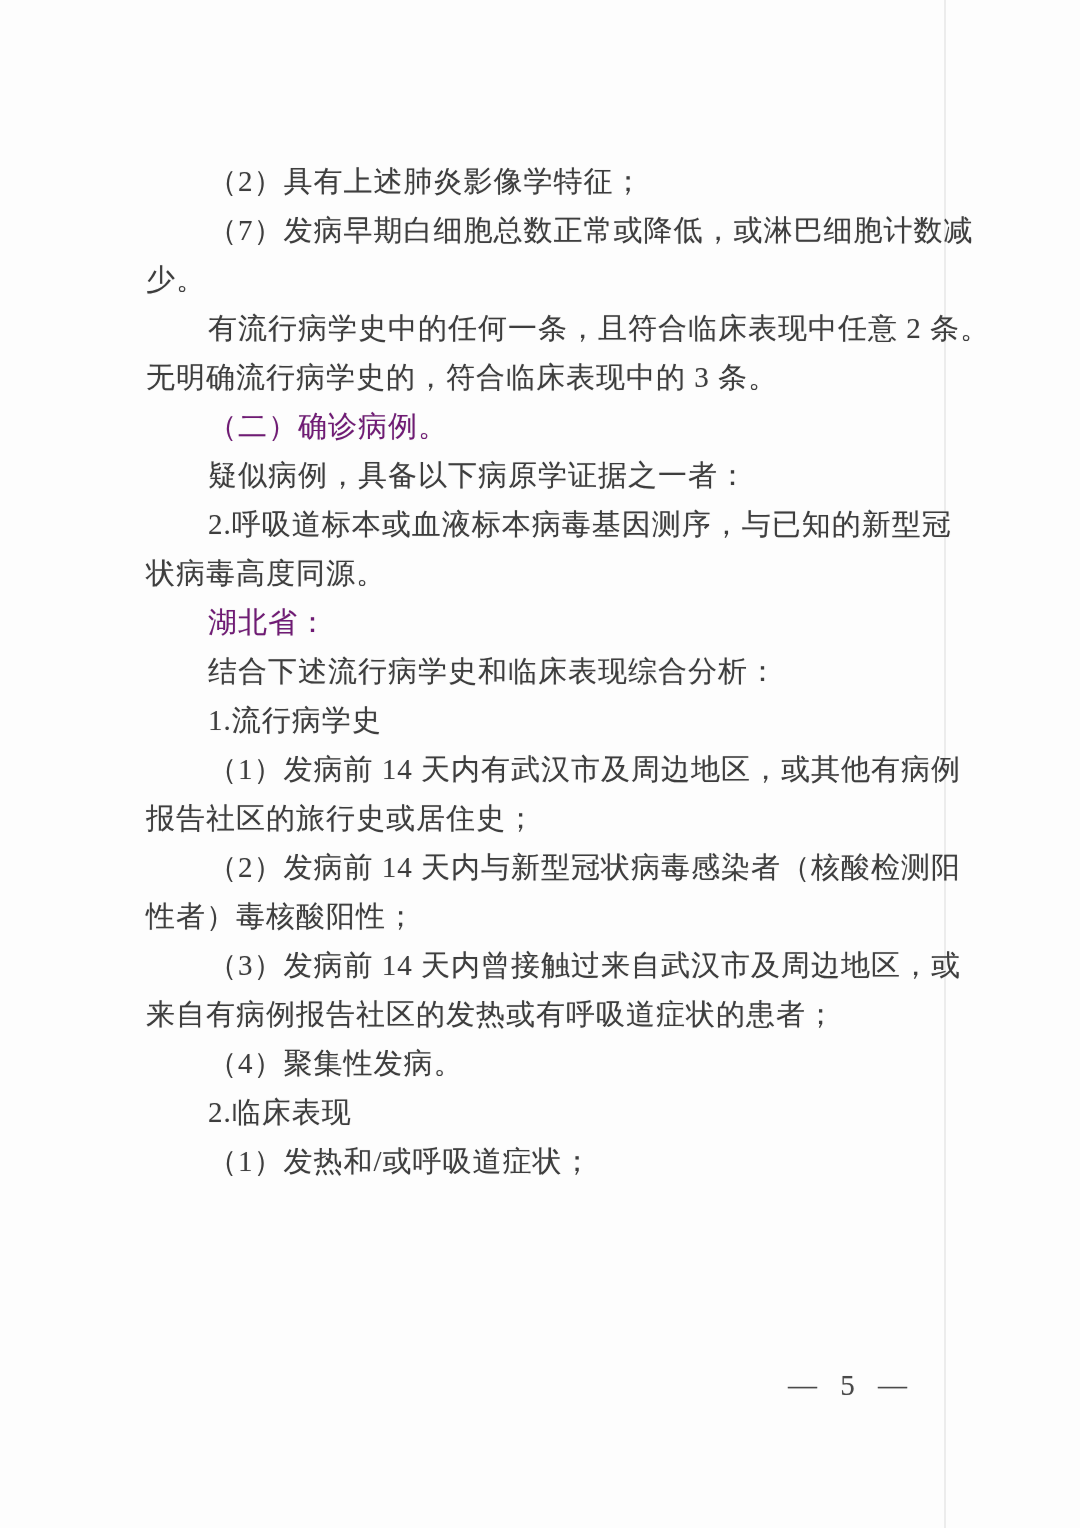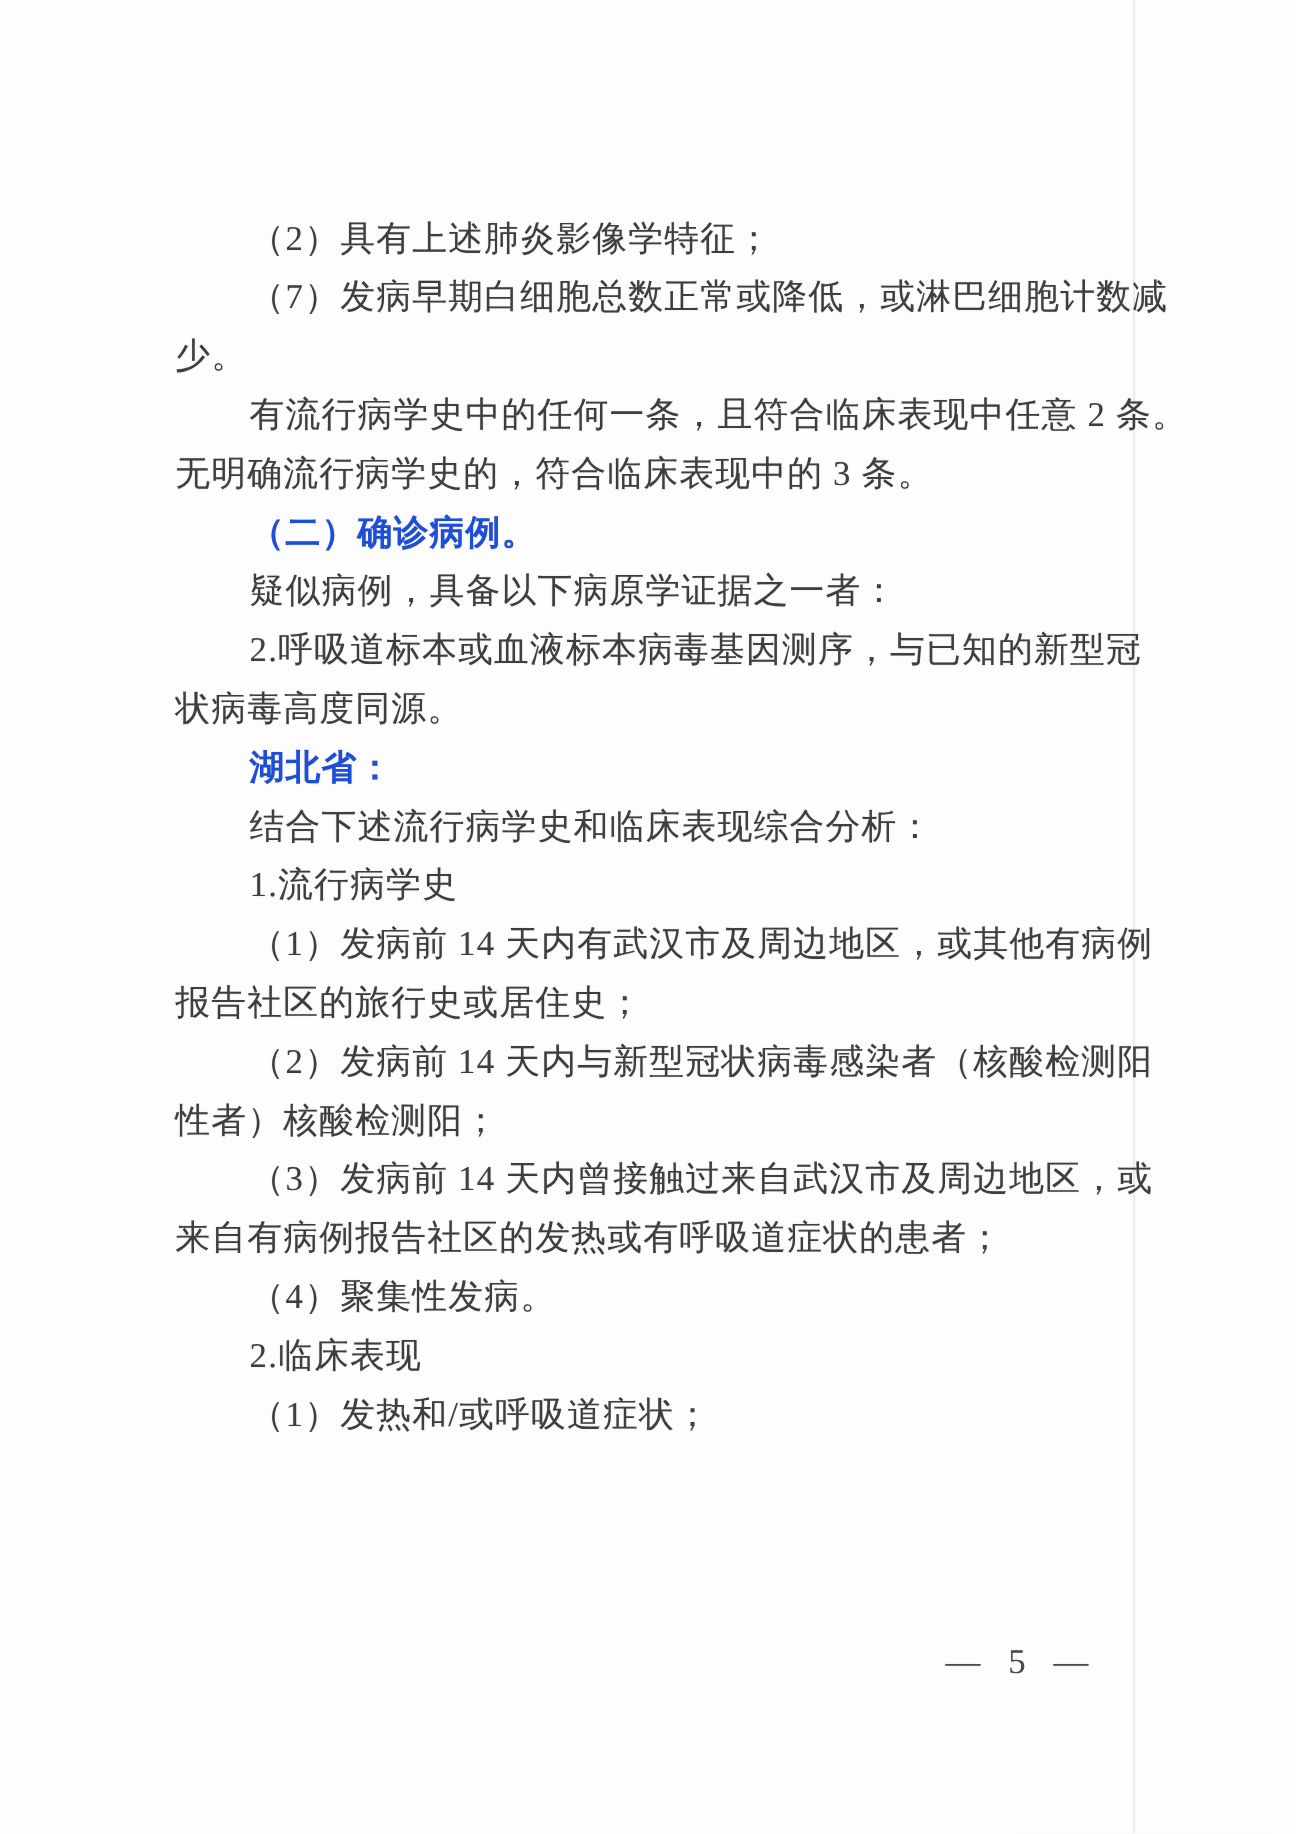--- a/index.html
+++ b/index.html
@@ -23,36 +23,36 @@
     position: absolute;
     left: 944px;
     top: 0;
     width: 2px;
     height: 100%;
     background: #ececec;
   }
   .doc {
     position: absolute;
     left: 146px;
-    top: 175px;
+    top: 157px;
     width: 800px;
   }
   .line {
     height: 49px;
     line-height: 49px;
     font-size: 29px;
     white-space: nowrap;
     letter-spacing: 1px;
   }
   .line.indent {
     padding-left: 62px;
   }
   .line.bold {
-    font-weight: 700;
-    color: #1d4ed8;
+    font-weight: 400;
+    color: #701a75;
   }
   .pagenum {
     position: absolute;
     top: 1368px;
     right: 172px;
     font-size: 29px;
     line-height: 34px;
     color: #4a4a4a;
     word-spacing: 14px;
     letter-spacing: 1px;
@@ -72,21 +72,21 @@
       <div class="line indent bold">（二）确诊病例。</div>
       <div class="line indent">疑似病例，具备以下病原学证据之一者：</div>
       <div class="line indent">2.呼吸道标本或血液标本病毒基因测序，与已知的新型冠</div>
       <div class="line">状病毒高度同源。</div>
       <div class="line indent bold">湖北省：</div>
       <div class="line indent">结合下述流行病学史和临床表现综合分析：</div>
       <div class="line indent">1.流行病学史</div>
       <div class="line indent">（1）发病前 14 天内有武汉市及周边地区，或其他有病例</div>
       <div class="line">报告社区的旅行史或居住史；</div>
       <div class="line indent">（2）发病前 14 天内与新型冠状病毒感染者（核酸检测阳</div>
-      <div class="line">性者）核酸检测阳；</div>
+      <div class="line">性者）毒核酸阳性；</div>
       <div class="line indent">（3）发病前 14 天内曾接触过来自武汉市及周边地区，或</div>
       <div class="line">来自有病例报告社区的发热或有呼吸道症状的患者；</div>
       <div class="line indent">（4）聚集性发病。</div>
       <div class="line indent">2.临床表现</div>
       <div class="line indent">（1）发热和/或呼吸道症状；</div>
     </section>
   <footer class="pagenum">— 5 —</footer>
 </main>
 
 </body></html>

